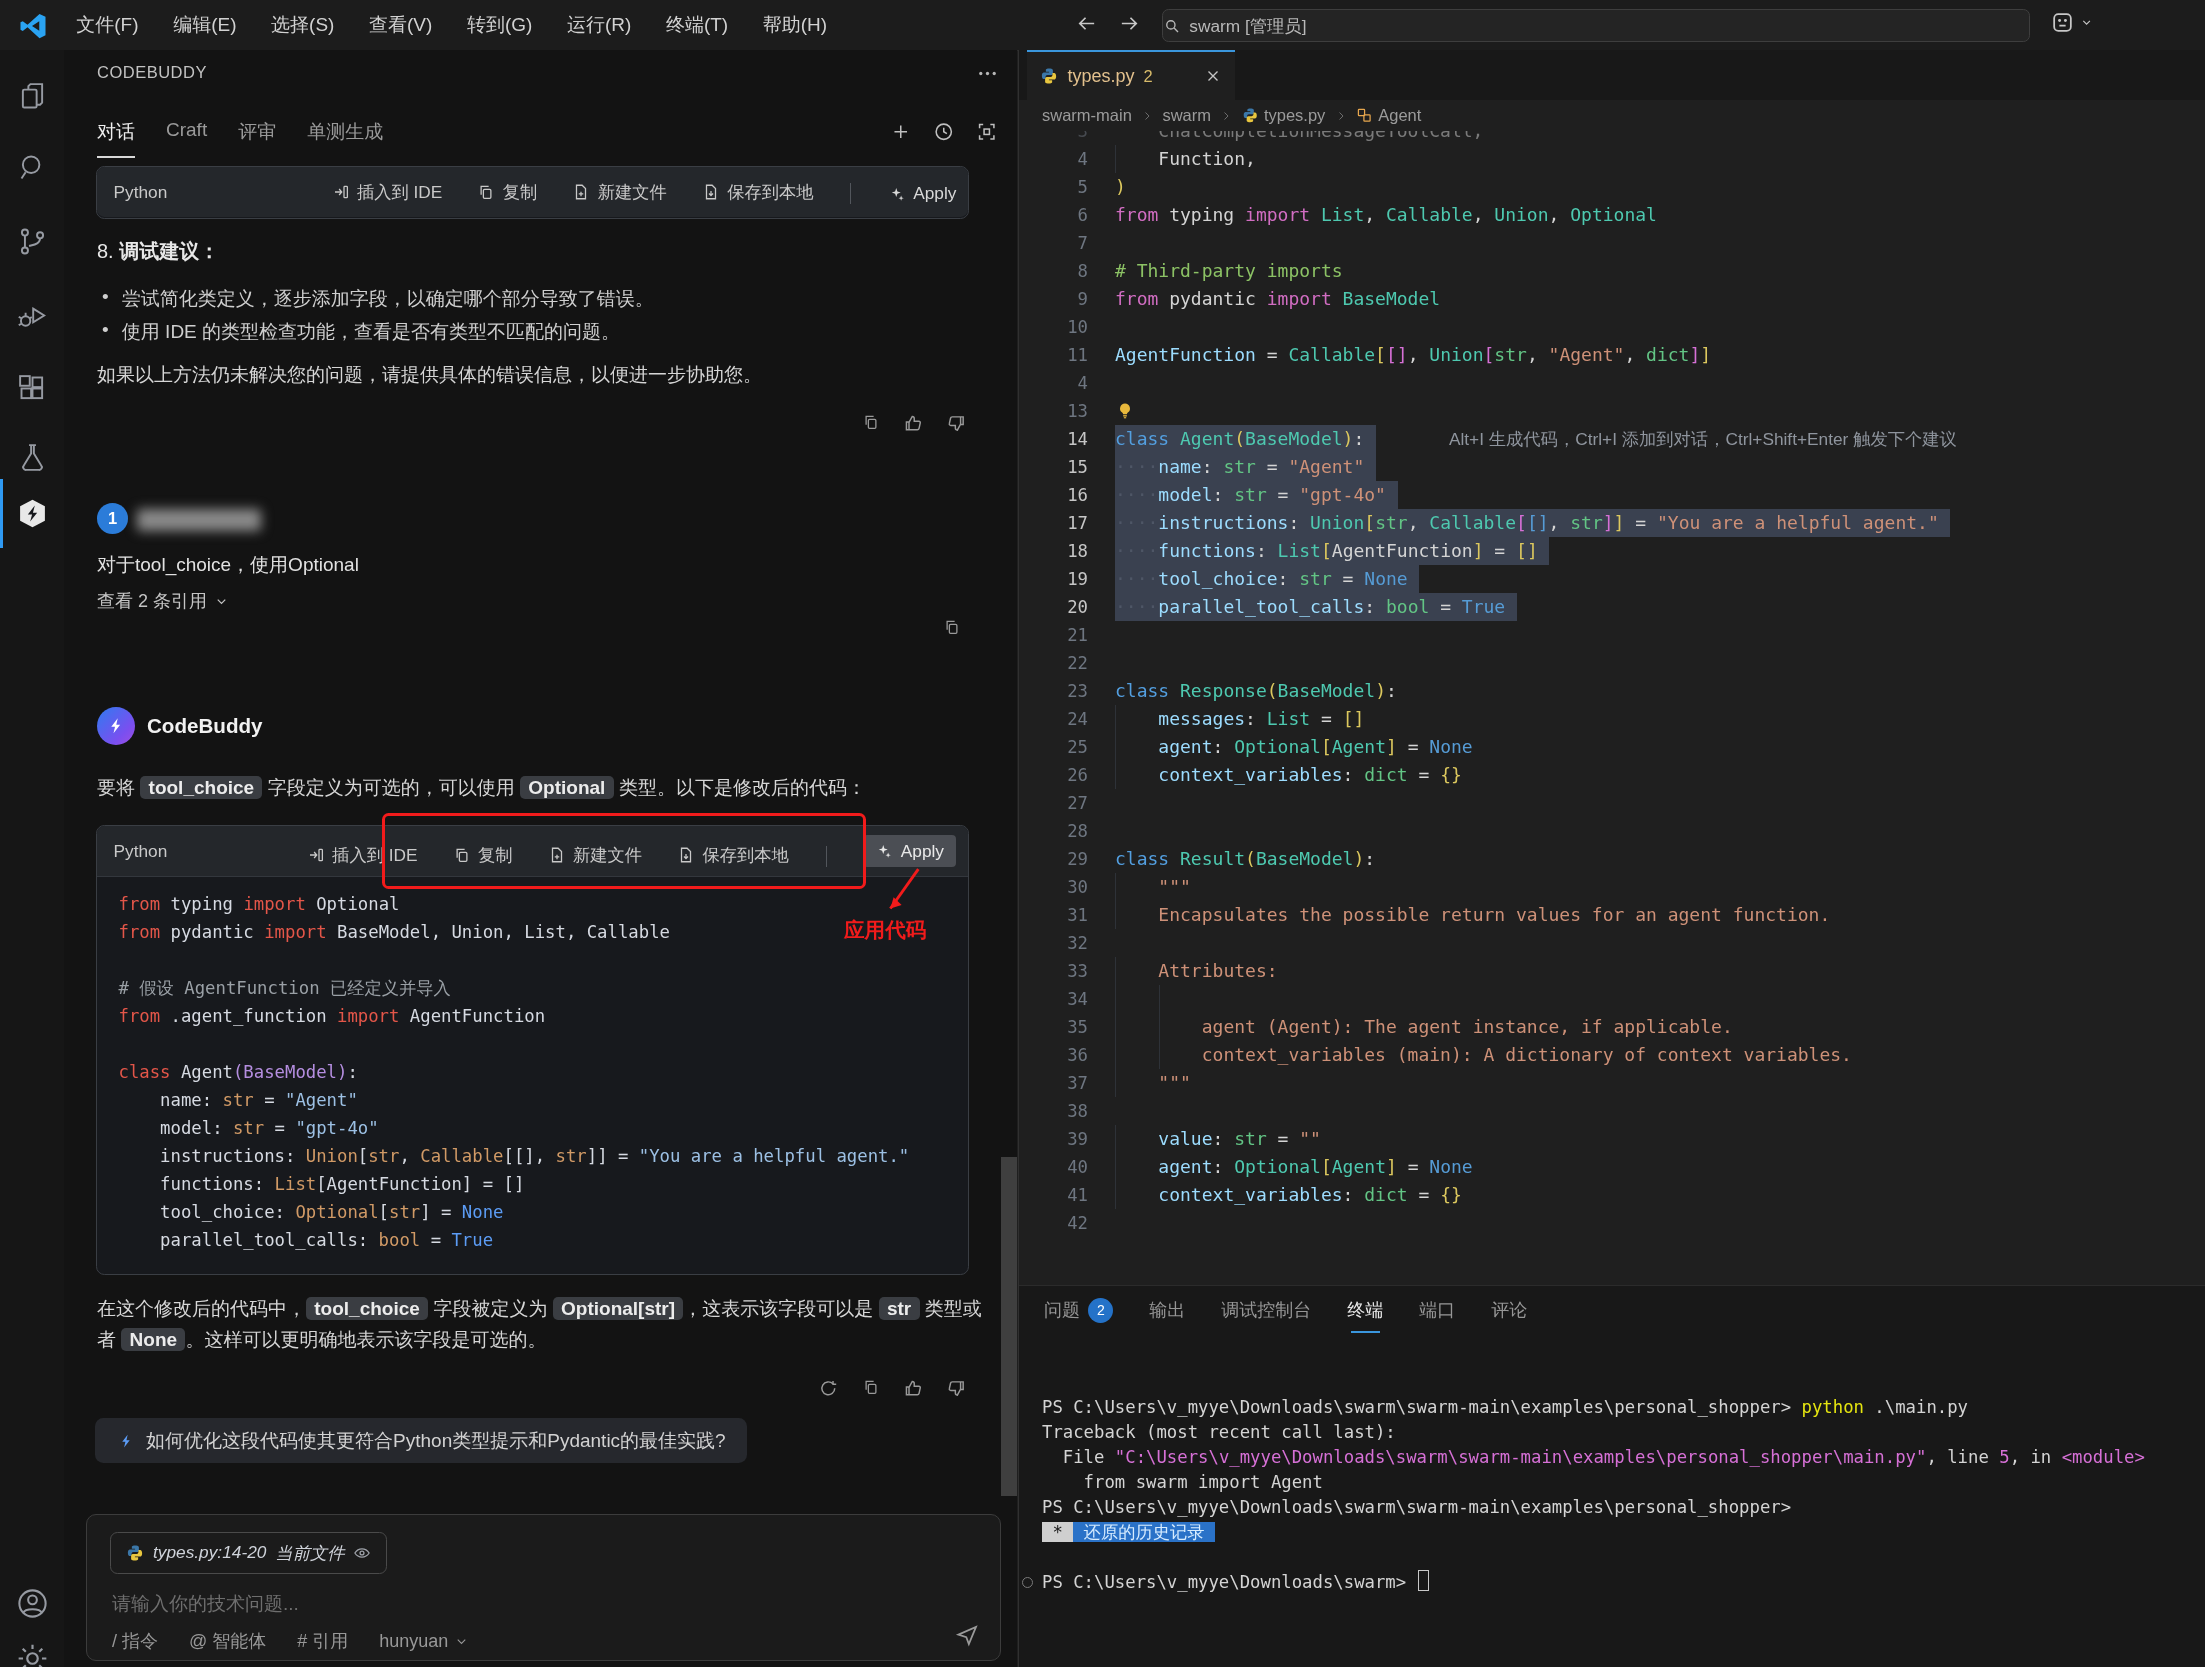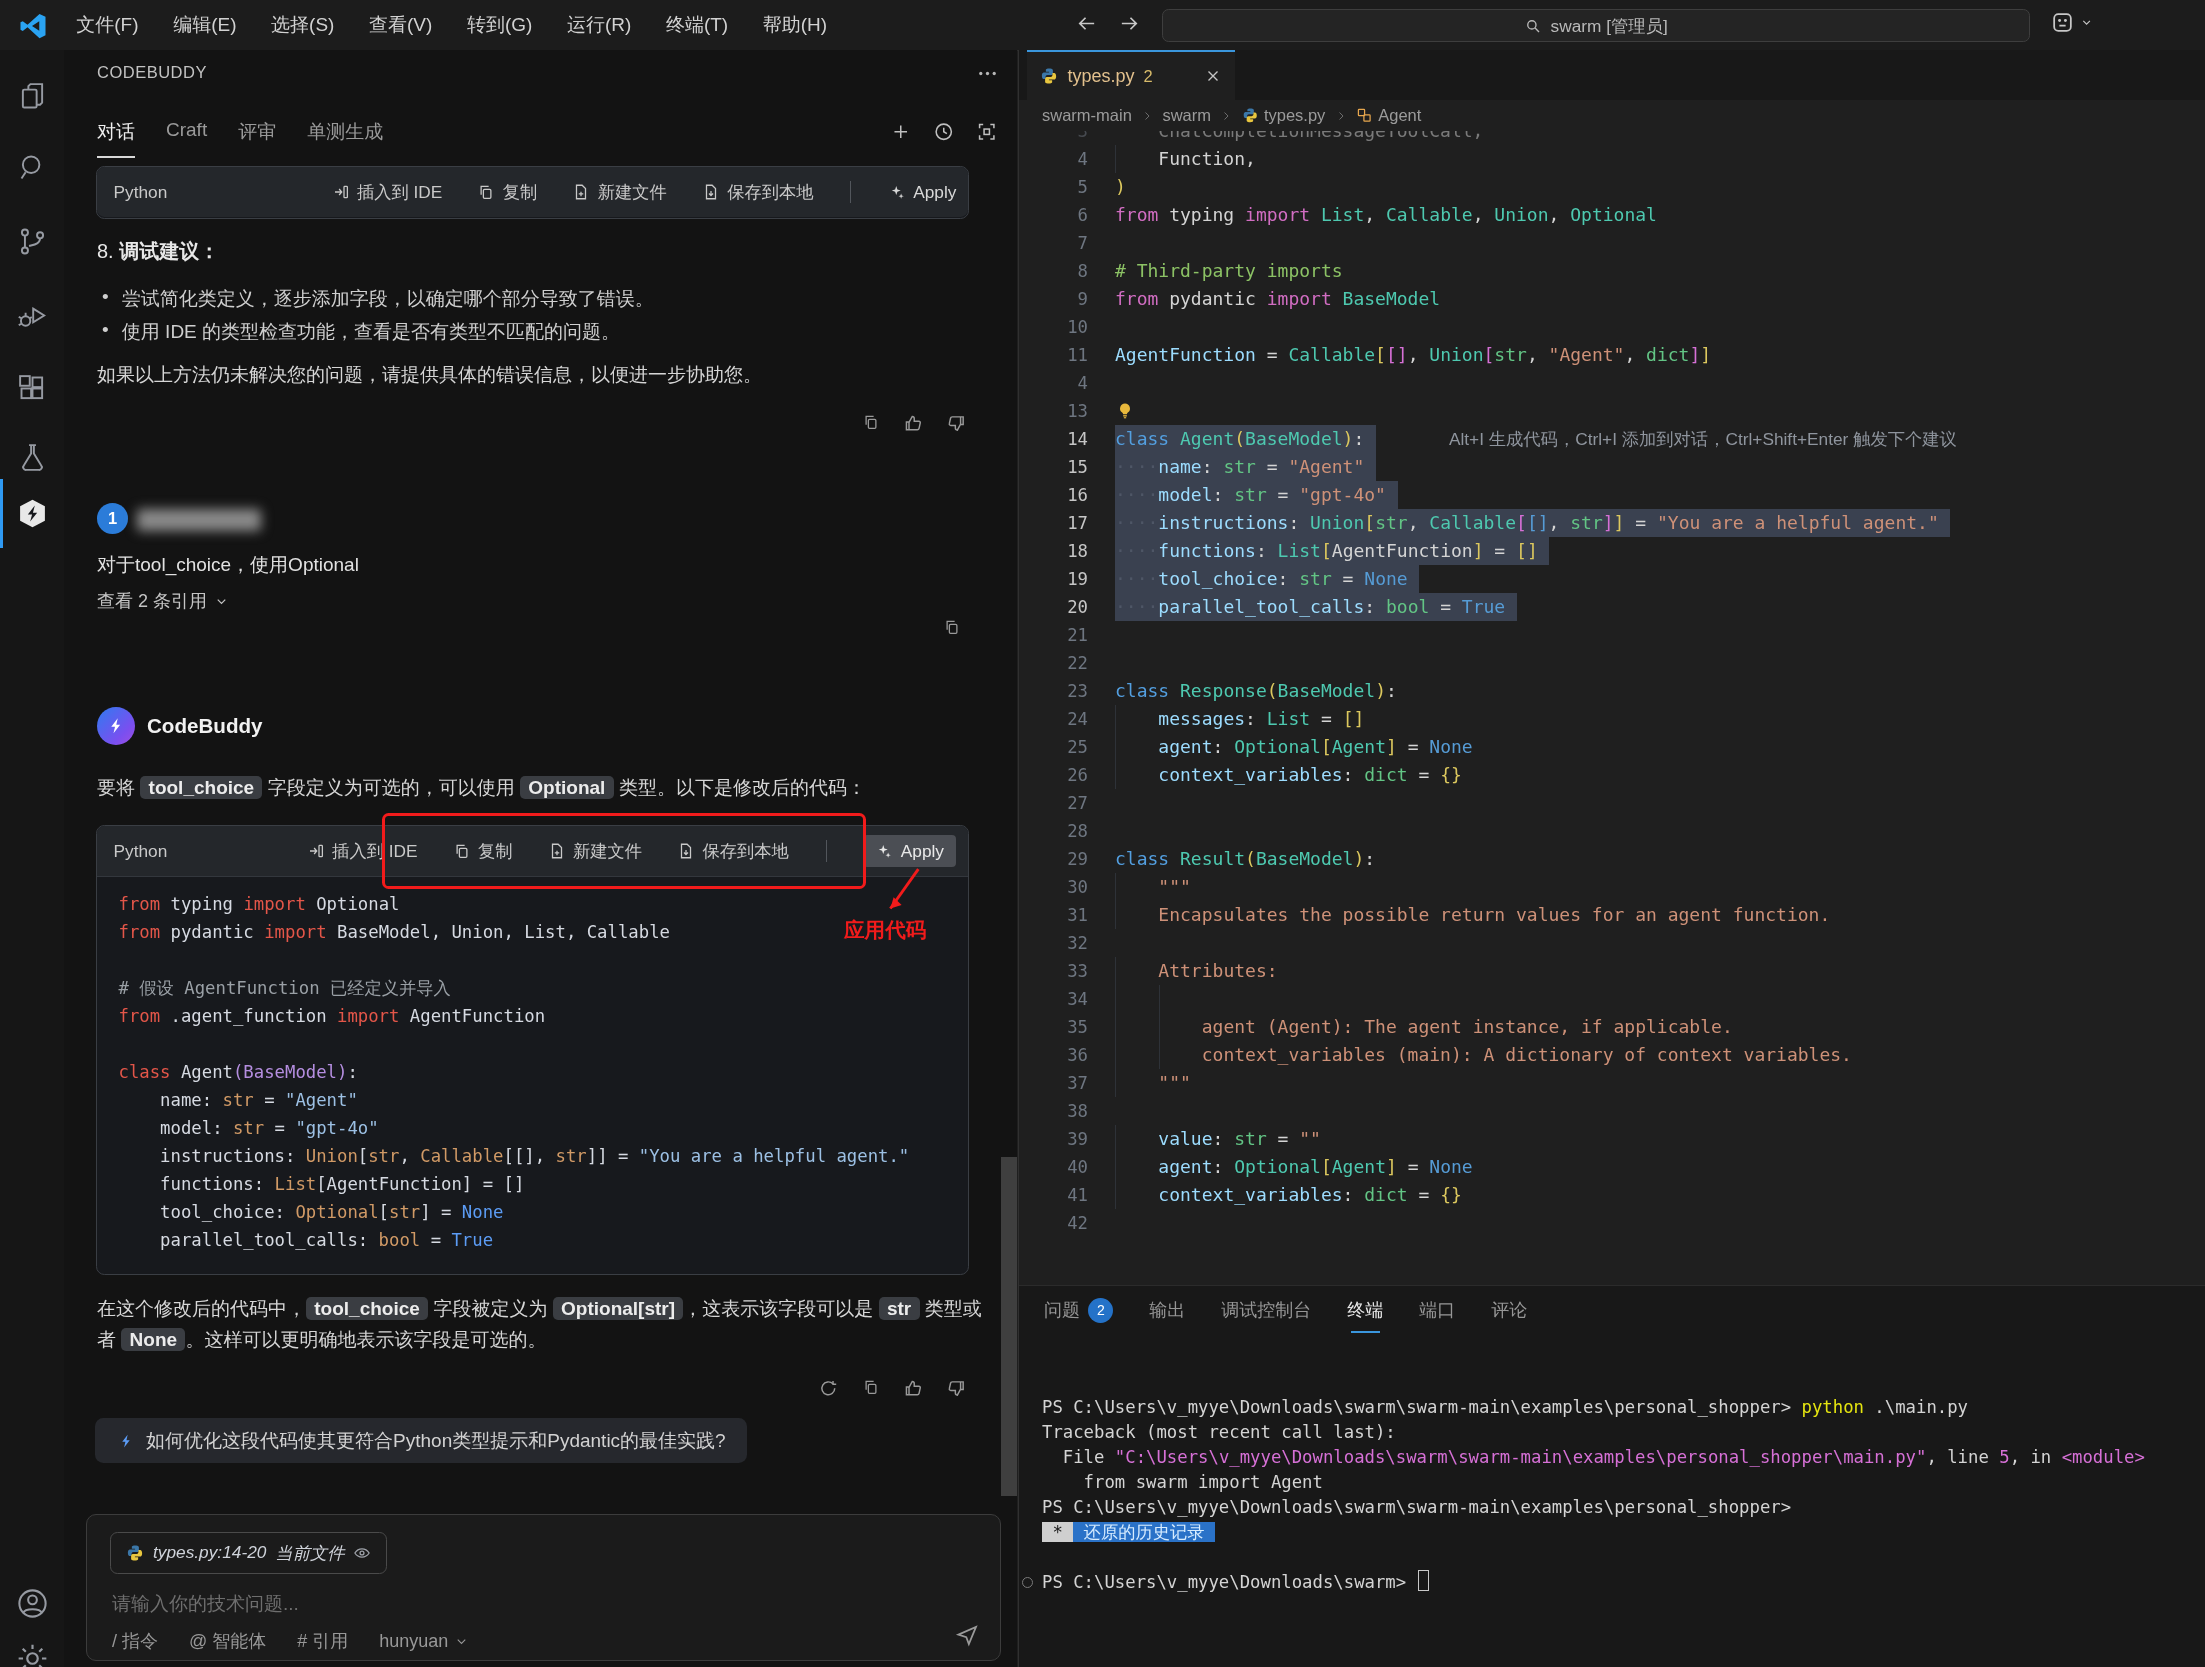--- a/index.html
+++ b/index.html
@@ -9,21 +9,21 @@
   .abs{position:absolute}
   svg{display:block}
 
   
   .titlebar{position:absolute;left:0;top:0;width:100%;height:50px;background:#1c1c1c;border-bottom:0.8px solid #2a2a2a}
   .vslogo{position:absolute;left:18px;top:10.7px}
   .menus{position:absolute;left:59px;top:0;height:50px;display:flex;align-items:center}
   .menu-item{padding:0 17.3px;font-size:19px;color:#d2d2d2;cursor:default}
   .navarrow{position:absolute;top:12.4px;color:#c8c8c8}
   .searchbox{position:absolute;left:1162px;top:9px;width:866px;height:31px;background:#242424;
-             border:0.8px solid #3e3e3e;border-radius:6.6px;display:flex;align-items:center;justify-content:center;
+             border:0.8px solid #3e3e3e;border-radius:6.6px;display:flex;align-items:center;justify-content:flex-start;
              gap:8.3px;color:#b9b9b9;font-size:17.3px}
   .remote{position:absolute;left:2050px;top:10px;display:flex;align-items:center;gap:5px;color:#c8c8c8}
 
   
   .actbar{position:absolute;left:0;top:50px;width:64px;height:1618px;background:#161616}
   .act-item{position:absolute;left:0;width:64px;height:59px;display:flex;align-items:center;justify-content:center;color:#969aa2}
   .act-item.active{color:#ececec}
   .act-item.active::before{content:"";position:absolute;left:0;top:-5px;bottom:-5px;width:3.3px;background:#2f9af3}
 
   
@@ -34,21 +34,21 @@
   .cb-tab{padding-bottom:13.2px;position:relative;cursor:default}
   .cb-tab.active{color:#f0f0f0}
   .cb-tab.active::after{content:"";position:absolute;left:0;right:0;bottom:0;height:2.5px;background:#d8d8d8}
   .cb-tabicons{position:absolute;left:826px;top:71px;display:flex;gap:21.5px;color:#c0c0c0}
 
   .codeblock{position:absolute;left:32px;width:871px;background:#17191d;border:0.8px solid #3a3e44;border-radius:8.3px}
   .cb-header{height:50px;display:flex;align-items:center;background:#24272b;border-bottom:0.8px solid #33373d;
              border-radius:7.4px 7.4px 0 0;padding:0 11.6px 0 16.5px;font-size:17.3px;color:#c9c9c9}
   .cb-header.only{border-radius:7.4px;border-bottom:none}
   .cb-lang{flex:none}
-  .cb-btns{margin-left:auto;display:flex;align-items:center;gap:35px}
+  .cb-btns{margin-left:auto;display:flex;align-items:flex-end;gap:35px}
   .cb-btn{display:flex;align-items:center;gap:7.4px;color:#c9c9c9;cursor:pointer;white-space:nowrap}
   .cb-sep{width:0.8px;height:21.5px;background:#52565c;margin:0 1.7px}
   .applybtn{display:flex;align-items:center;gap:7.4px;background:#4b4e54;border-radius:4.1px;padding:5.8px 12.4px;color:#e8e8e8;cursor:pointer}
   .apply-plain{display:flex;align-items:center;gap:7.4px;color:#d8d8d8;cursor:pointer}
 
   .cb-codebody{padding:13.2px 0 0 21.5px;font:17.3px/28px "DejaVu Sans Mono",monospace;white-space:pre}
   .ccline{height:28px;white-space:pre}
 
   .msg-head{position:absolute;left:33px;font-size:20px;color:#e8e8e8}
   .bullet{position:absolute;left:38px;display:flex;font-size:19px;color:#cfcfcf}

